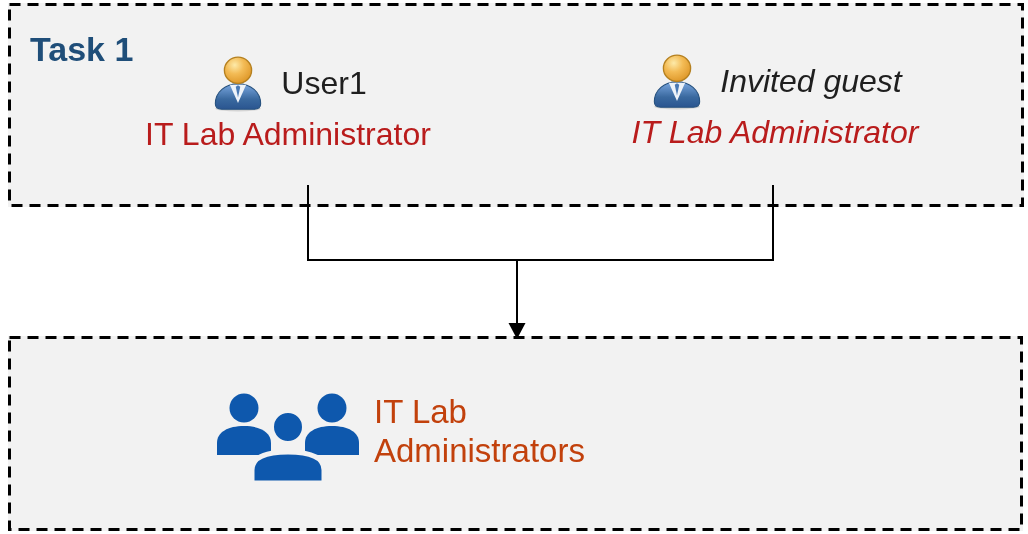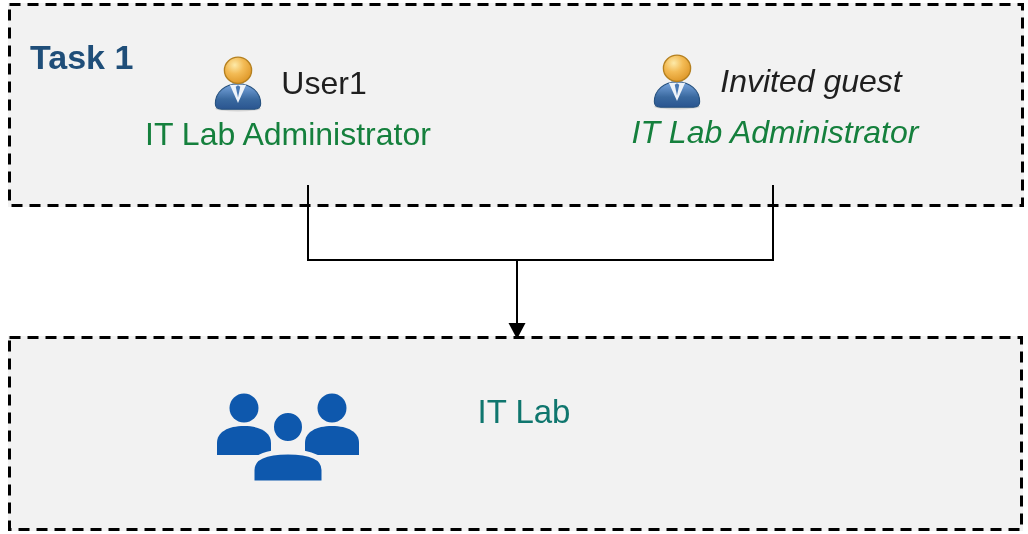--- a/index.html
+++ b/index.html
@@ -19,21 +19,21 @@
   .box-bg.task1 { left: 8px; top: 3px; width: 1016px; height: 204px; }
   .box-bg.task2 { left: 8px; top: 336px; width: 1015px; height: 195px; }
   .box-title {
     position: absolute;
     font-size: 34px;
     font-weight: bold;
     color: #1f4e79;
     white-space: nowrap;
     letter-spacing: 0px;
   }
-  .box-title.t1 { left: 30px; top: 38px; }
+  .box-title.t1 { left: 30px; top: 30px; }
   .box-title.t2 { left: 35px; top: 366px; }
 
   .member {
     position: absolute;
     width: 320px;
     display: flex;
     flex-direction: column;
     align-items: center;
   }
   .member.m1 { left: 128px; top: 52px; }
@@ -46,42 +46,42 @@
   }
   .member-name {
     font-size: 32px;
     color: #1f1f1f;
     white-space: nowrap;
   }
   .member-role {
     margin-top: 0px;
     font-size: 32px;
     line-height: 40px;
-    color: #15803d;
+    color: #b91c1c;
     white-space: nowrap;
     text-align: center;
   }
   .person-icon { width: 58px; height: 60px; flex: 0 0 auto; }
 
   .group-icon {
     position: absolute;
     left: 215px;
     top: 391px;
     width: 146px;
     height: 92px;
   }
   .group-name {
     position: absolute;
     left: 374px;
     top: 392px;
     width: 300px;
-    text-align: center;
+    text-align: left;
     font-size: 33px;
     line-height: 39px;
-    color: #0f766e;
+    color: #c2410c;
   }
 
   .overlay-svg {
     position: absolute;
     left: 0; top: 0;
     width: 1028px;
     height: 534px;
     pointer-events: none;
   }
   .defs-holder { position: absolute; width: 0; height: 0; }
@@ -148,20 +148,21 @@
       <circle cx="117" cy="17" r="14.5"></circle>
       <path d="M90,64 L90,52 C90,41 101,35 117,35 C133,35 144,41 144,52 L144,64 Z"></path>
 
       <circle cx="73" cy="36" r="16.5" stroke="#f2f2f2" stroke-width="5"></circle>
       <path d="M37,92 L37,79 C37,67 50,61 73,61 C96,61 109,67 109,79 L109,92 Z" stroke="#f2f2f2" stroke-width="5"></path>
     </g>
   </svg>
 
   <div class="group-name">
     <div>IT Lab</div>
+    <div>Administrators</div>
   </div>
 
   <svg class="overlay-svg">
     <rect x="9.5" y="4.5" width="1013" height="201" fill="none" stroke="#000000" stroke-width="3" stroke-dasharray="11 7"></rect>
     <rect x="9.5" y="337.5" width="1012" height="192" fill="none" stroke="#000000" stroke-width="3" stroke-dasharray="11 7"></rect>
     <path d="M308,185 L308,260 L773,260 L773,185" fill="none" stroke="#000000" stroke-width="2"></path>
     <line x1="517" y1="260" x2="517" y2="326" stroke="#000000" stroke-width="2"></line>
     <path d="M517,339 L508.5,323 L525.5,323 Z" fill="#000000"></path>
   </svg>
 

